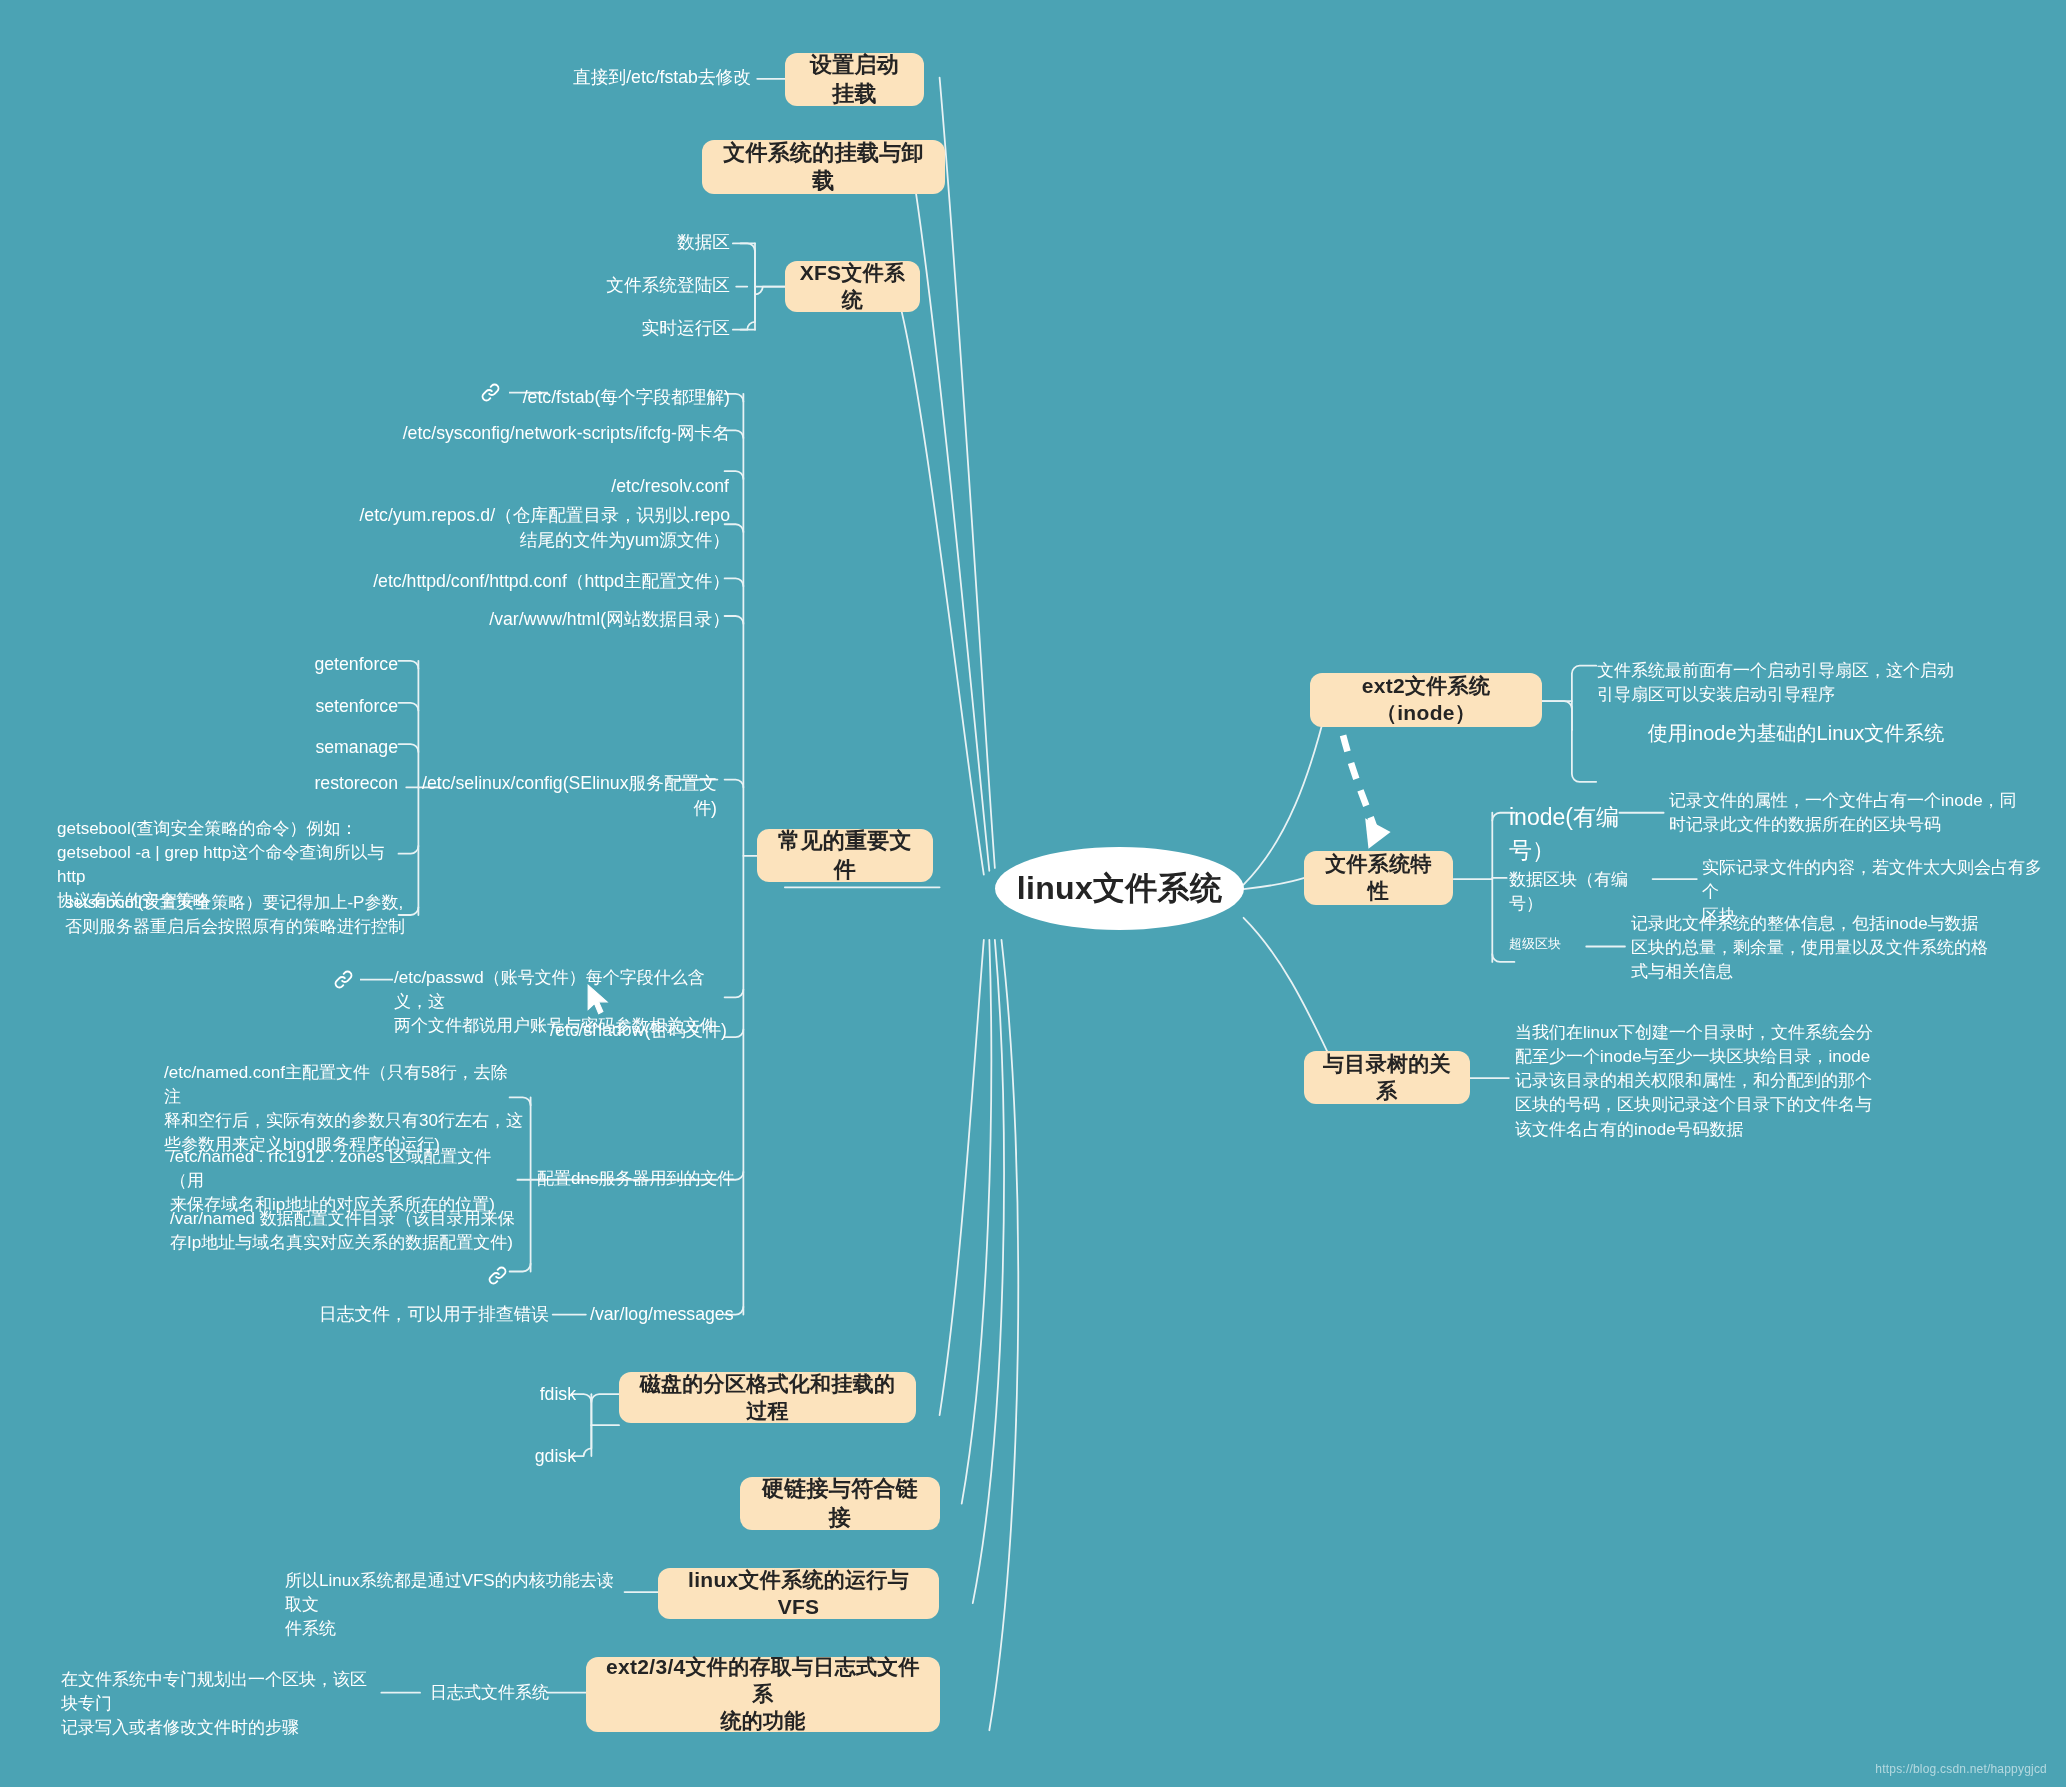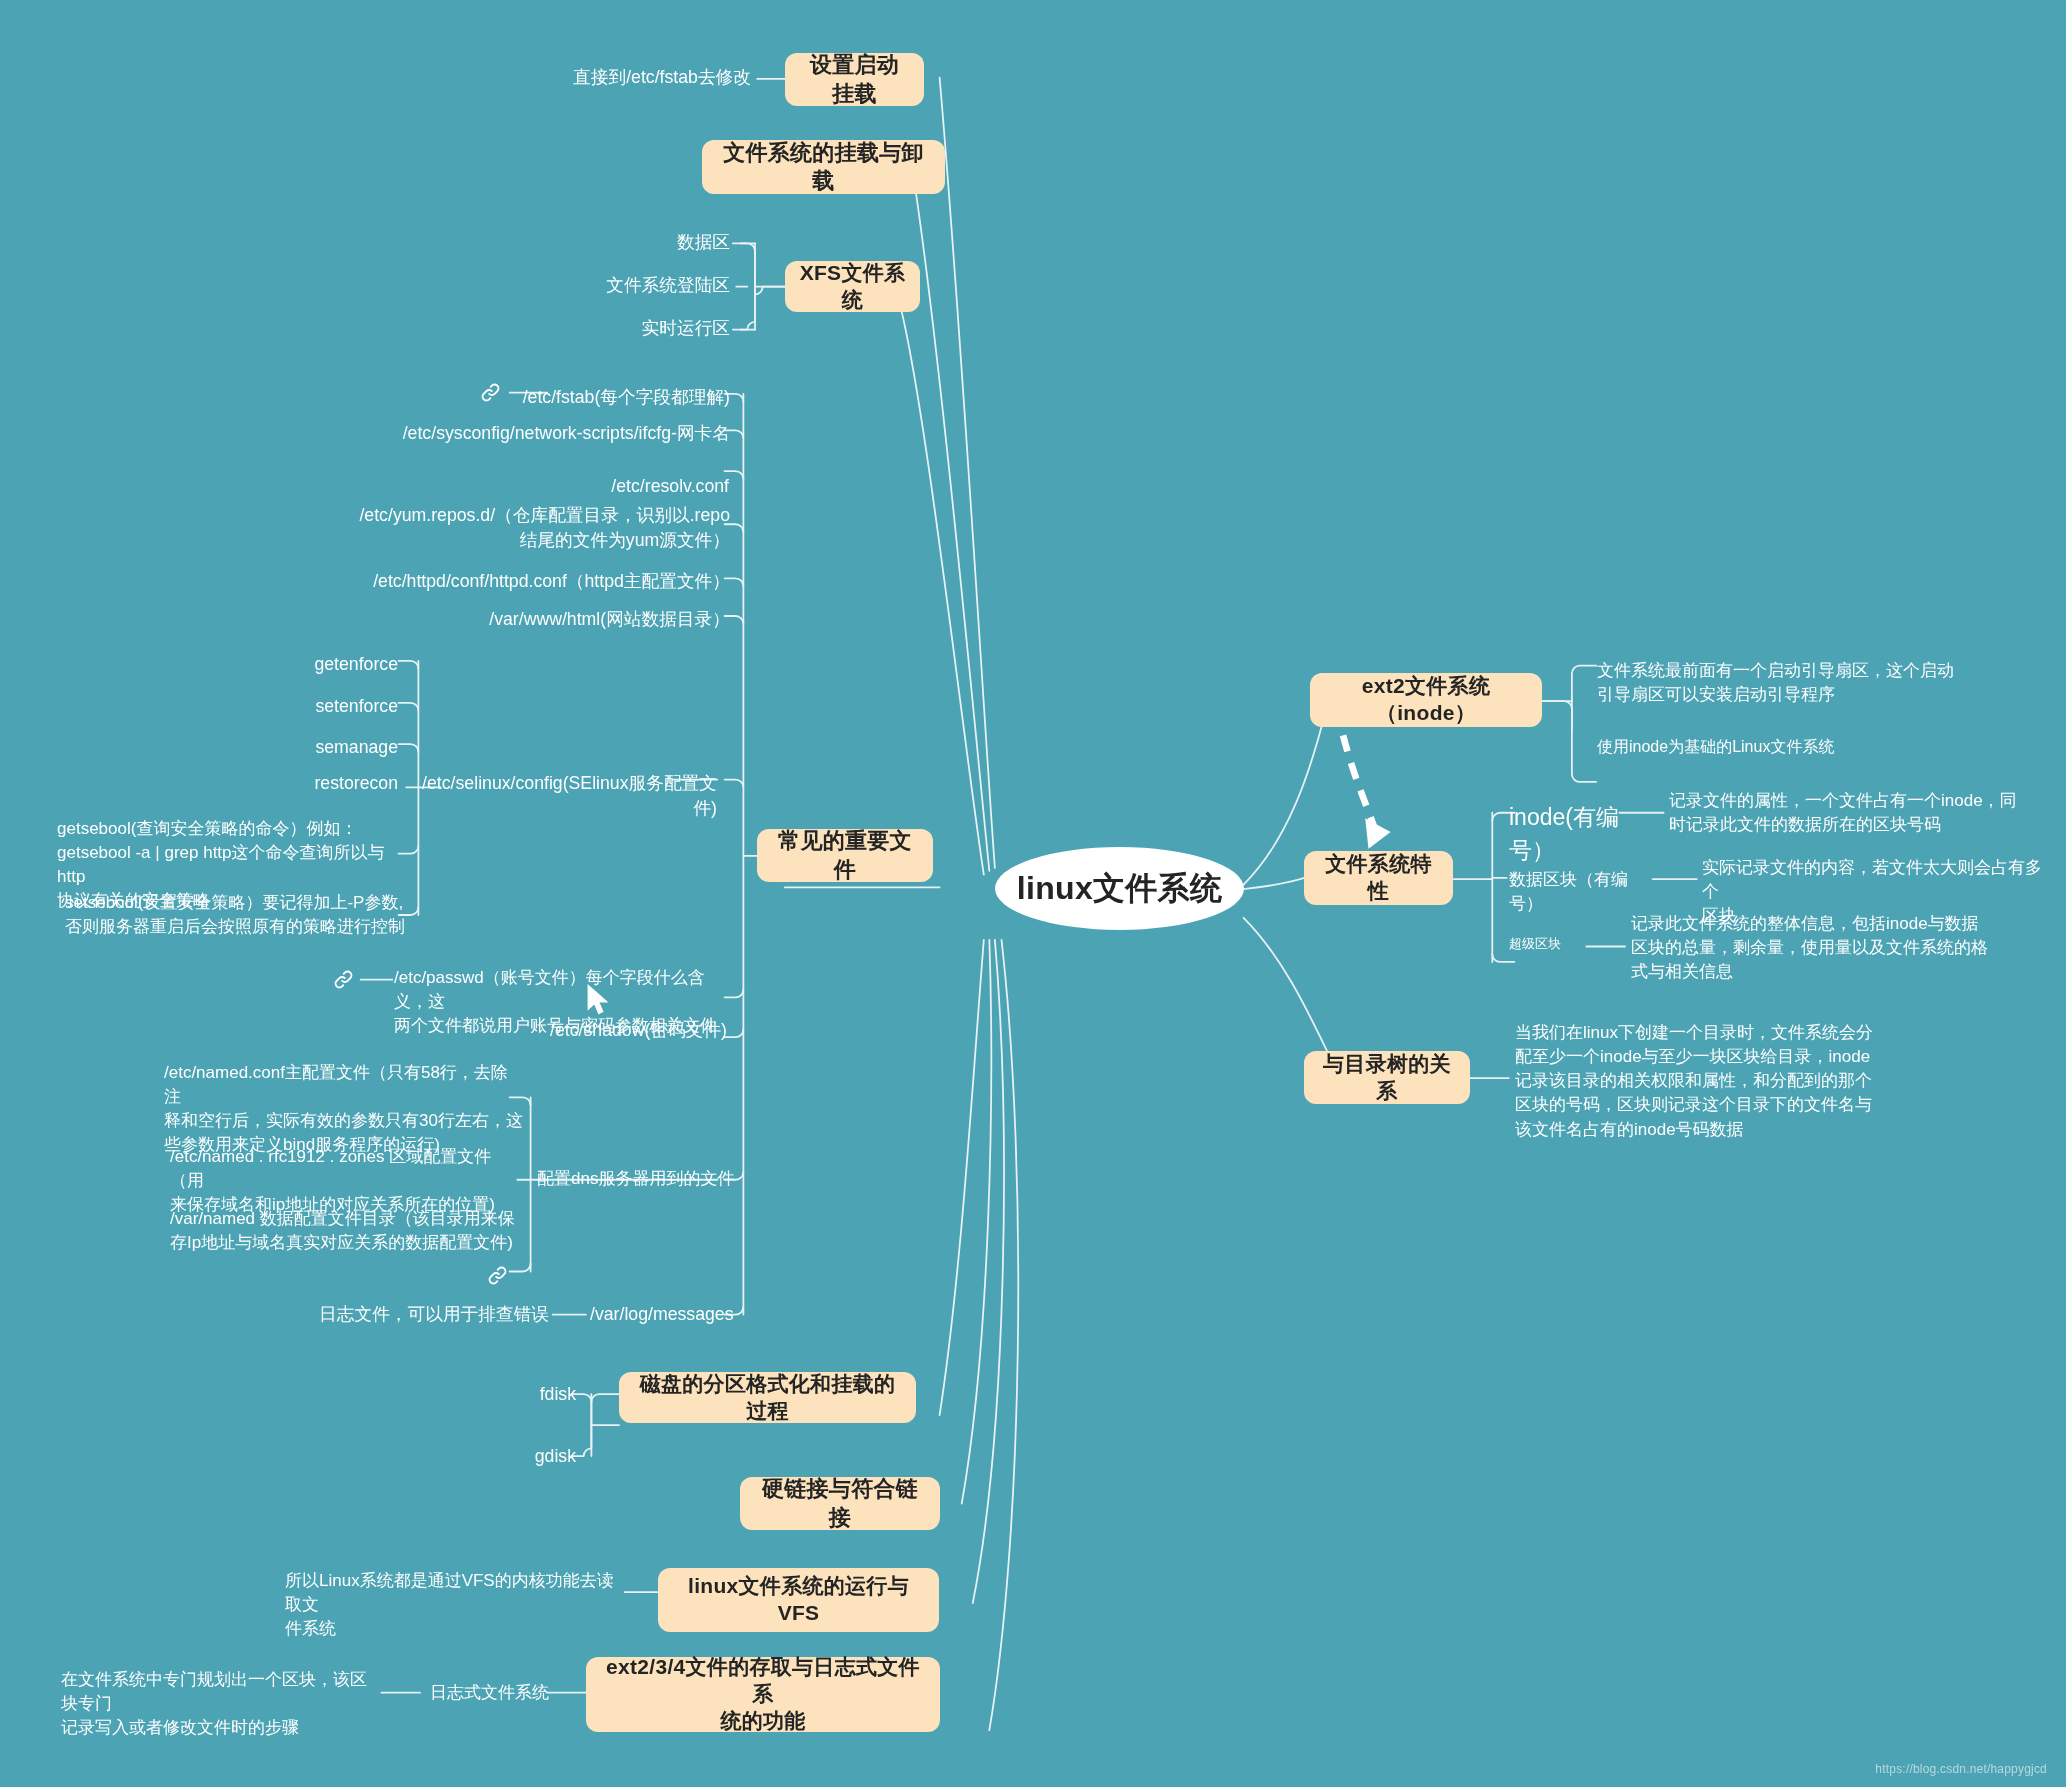--- a/index.html
+++ b/index.html
@@ -182,21 +182,21 @@
   </div>
 
   <div class="node" style="left:619px;top:1372px;width:297px;height:51px;font-size:21px;">
     <span>磁盘的分区格式化和挂载的过程</span>
   </div>
 
   <div class="node" style="left:740px;top:1477px;width:200px;height:53px;font-size:22px;">
     <span>硬链接与符合链接</span>
   </div>
 
-  <div class="node" style="left:658px;top:1568px;width:281px;height:64px;font-size:21px;">
+  <div class="node" style="left:658px;top:1568px;width:281px;height:51px;font-size:21px;">
     <span>linux文件系统的运行与VFS</span>
   </div>
 
   <div class="node" style="left:586px;top:1657px;width:354px;height:75px;font-size:21px;">
     <span style="white-space:pre-line;">ext2/3/4文件的存取与日志式文件系
 统的功能</span>
   </div>
 
   <div class="node" style="left:1310px;top:673px;width:232px;height:54px;font-size:21px;">
     <span>ext2文件系统（inode）</span>
@@ -289,21 +289,21 @@
 
   <div class="lbl l" style="left:285px;top:1569px;width:332px;font-size:17px;">所以Linux系统都是通过VFS的内核功能去读取文
 件系统</div>
 
   <div class="lbl l" style="left:430px;top:1681px;width:120px;font-size:17px;">日志式文件系统</div>
   <div class="lbl l" style="left:61px;top:1668px;width:321px;font-size:17px;">在文件系统中专门规划出一个区块，该区块专门
 记录写入或者修改文件时的步骤</div>
 
   <div class="lbl l" style="left:1597px;top:659px;width:398px;font-size:17px;">文件系统最前面有一个启动引导扇区，这个启动
 引导扇区可以安装启动引导程序</div>
-  <div class="lbl l" style="left:1597px;top:736px;width:398px;font-size:16px;">使用inode为基础的Linux文件系统</div>
+  <div class="lbl l" style="left:1597px;top:719px;width:398px;font-size:20px;text-align:center;">使用inode为基础的Linux文件系统</div>
 
   <div class="lbl l" style="left:1509px;top:801px;width:127px;font-size:23px;">inode(有编号）</div>
   <div class="lbl l" style="left:1669px;top:789px;width:381px;font-size:17px;">记录文件的属性，一个文件占有一个inode，同
 时记录此文件的数据所在的区块号码</div>
 
   <div class="lbl l" style="left:1509px;top:868px;width:149px;font-size:17px;">数据区块（有编号）</div>
   <div class="lbl l" style="left:1702px;top:856px;width:348px;font-size:17px;">实际记录文件的内容，若文件太大则会占有多个
 区块</div>
 
   <div class="lbl l" style="left:1509px;top:935px;width:116px;font-size:13px;">超级区块</div>

